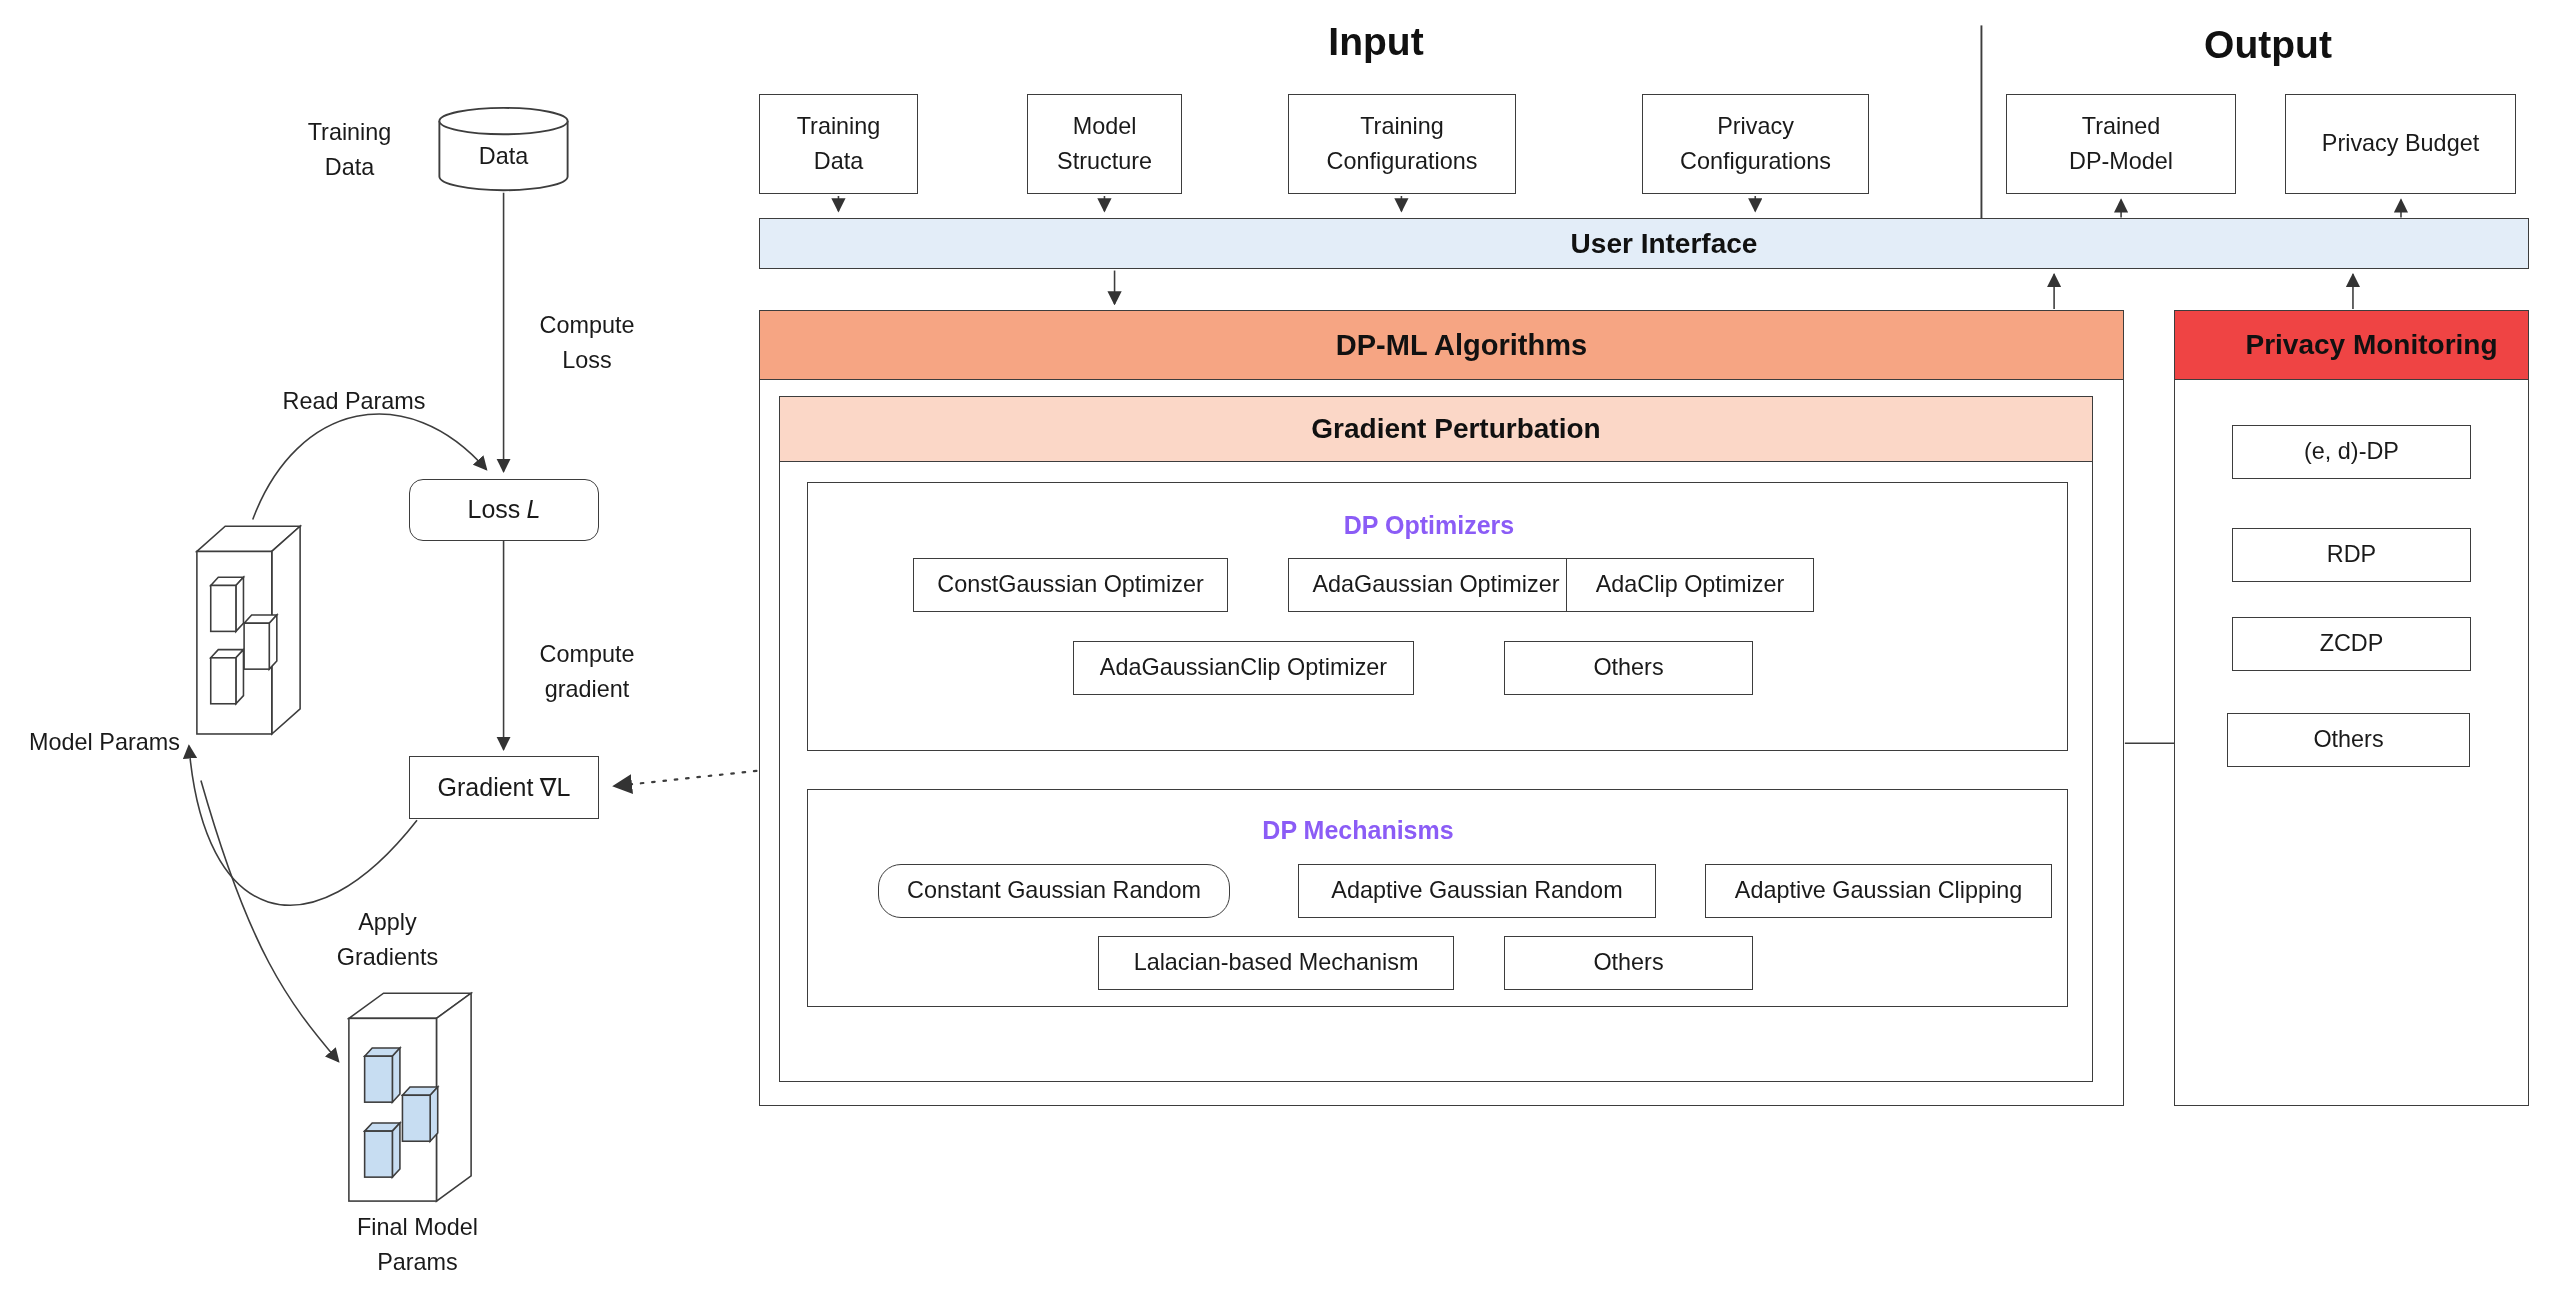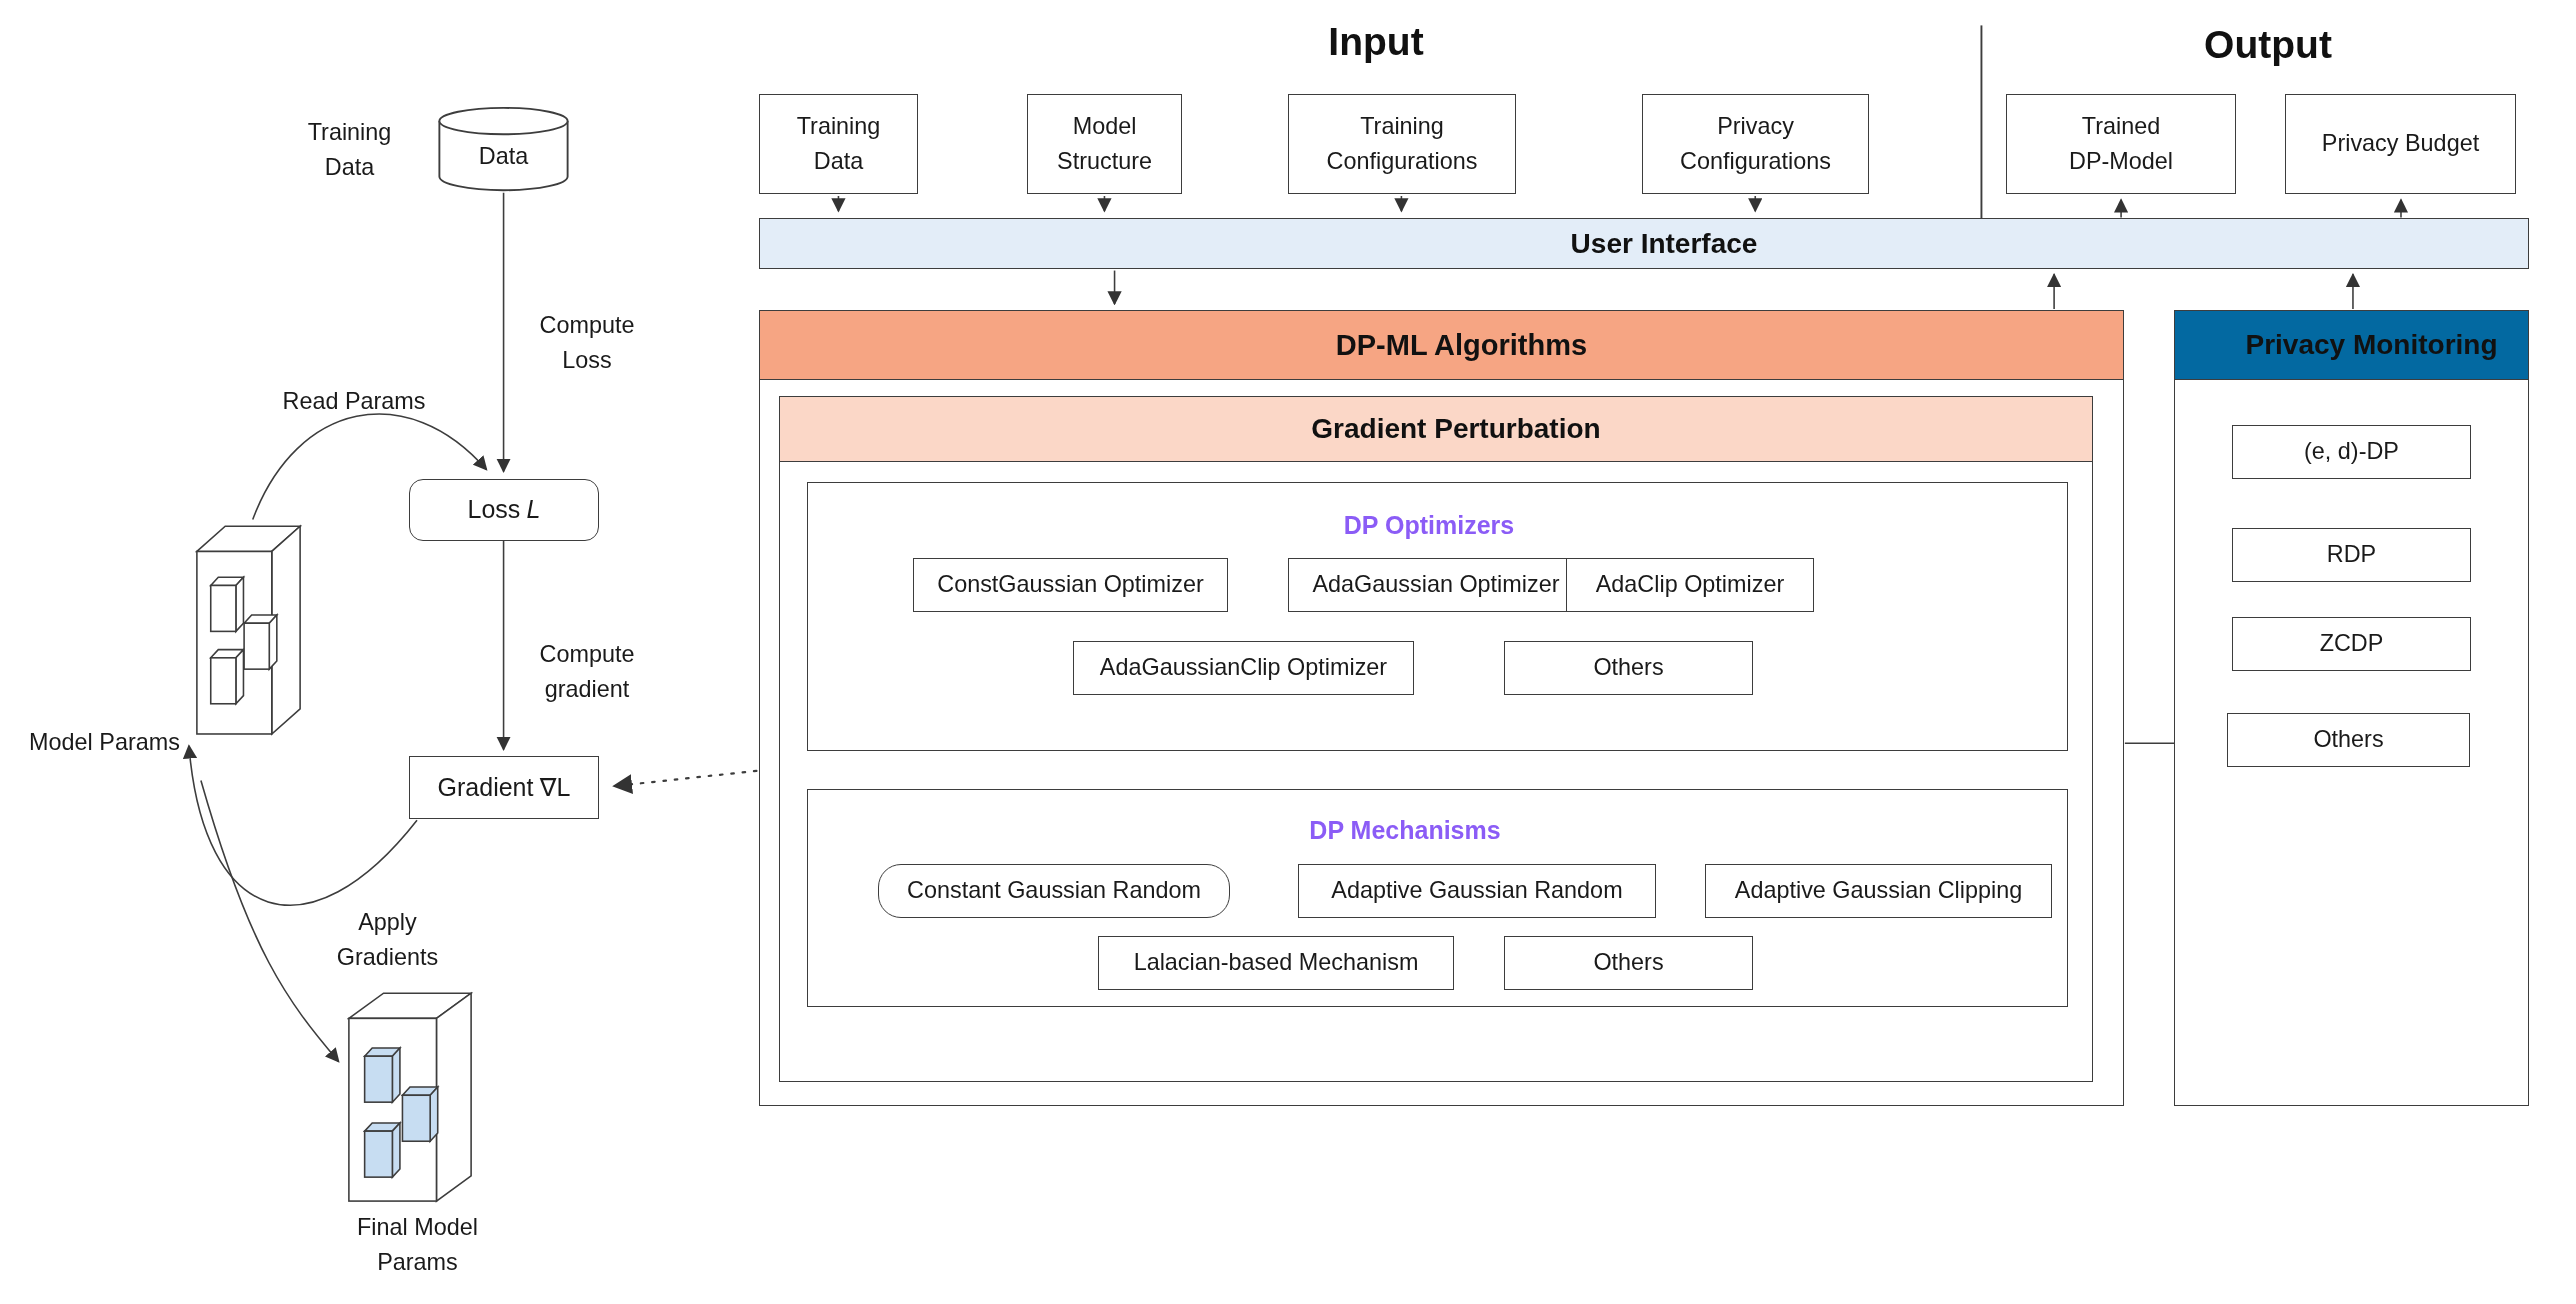--- a/index.html
+++ b/index.html
@@ -153,28 +153,28 @@
 
   <div class="container thin" style="left:807px;top:482px;width:1261px;height:269px;"></div>
   <div class="gold-lbl" style="left:1429px;top:511px;">DP Optimizers</div>
   <div class="box" style="left:913px;top:558px;width:315px;height:54px;border-width:1.6px;">ConstGaussian Optimizer</div>
   <div class="box" style="left:1288px;top:558px;width:296px;height:54px;border-width:1.6px;">AdaGaussian Optimizer</div>
   <div class="box" style="left:1566px;top:558px;width:248px;height:54px;border-width:1.6px;">AdaClip Optimizer</div>
   <div class="box" style="left:1073px;top:641px;width:341px;height:54px;border-width:1.6px;">AdaGaussianClip Optimizer</div>
   <div class="box" style="left:1504px;top:641px;width:249px;height:54px;border-width:1.6px;">Others</div>
 
   <div class="container thin" style="left:807px;top:789px;width:1261px;height:218px;"></div>
-  <div class="gold-lbl" style="left:1405px;top:816px;">DP Mechanisms</div>
+  <div class="gold-lbl" style="left:1358px;top:816px;">DP Mechanisms</div>
   <div class="box" style="left:878px;top:864px;width:352px;height:54px;border-width:1.6px;border-radius:23px;">Constant Gaussian Random</div>
   <div class="box" style="left:1298px;top:864px;width:358px;height:54px;border-width:1.6px;">Adaptive Gaussian Random</div>
   <div class="box" style="left:1705px;top:864px;width:347px;height:54px;border-width:1.6px;">Adaptive Gaussian Clipping</div>
   <div class="box" style="left:1098px;top:936px;width:356px;height:54px;border-width:1.6px;">Lalacian-based Mechanism</div>
   <div class="box" style="left:1504px;top:936px;width:249px;height:54px;border-width:1.6px;">Others</div>
 
   <div class="container" style="left:2174px;top:310px;width:355px;height:796px;"></div>
-  <div class="section-hdr" style="left:2174px;top:310px;width:355px;height:70px;background:#0369a1;font-size:28px;">Privacy Monitoring</div>
+  <div class="section-hdr" style="left:2174px;top:310px;width:355px;height:70px;background:#ef4444;font-size:28px;">Privacy Monitoring</div>
   <div class="box" style="left:2232px;top:425px;width:239px;height:54px;border-width:1.6px;">(e, d)-DP</div>
   <div class="box" style="left:2232px;top:528px;width:239px;height:54px;border-width:1.6px;">RDP</div>
   <div class="box" style="left:2232px;top:617px;width:239px;height:54px;border-width:1.6px;">ZCDP</div>
   <div class="box" style="left:2227px;top:713px;width:243px;height:54px;border-width:1.6px;">Others</div>
 
 </div>
 
 
 </body></html>

